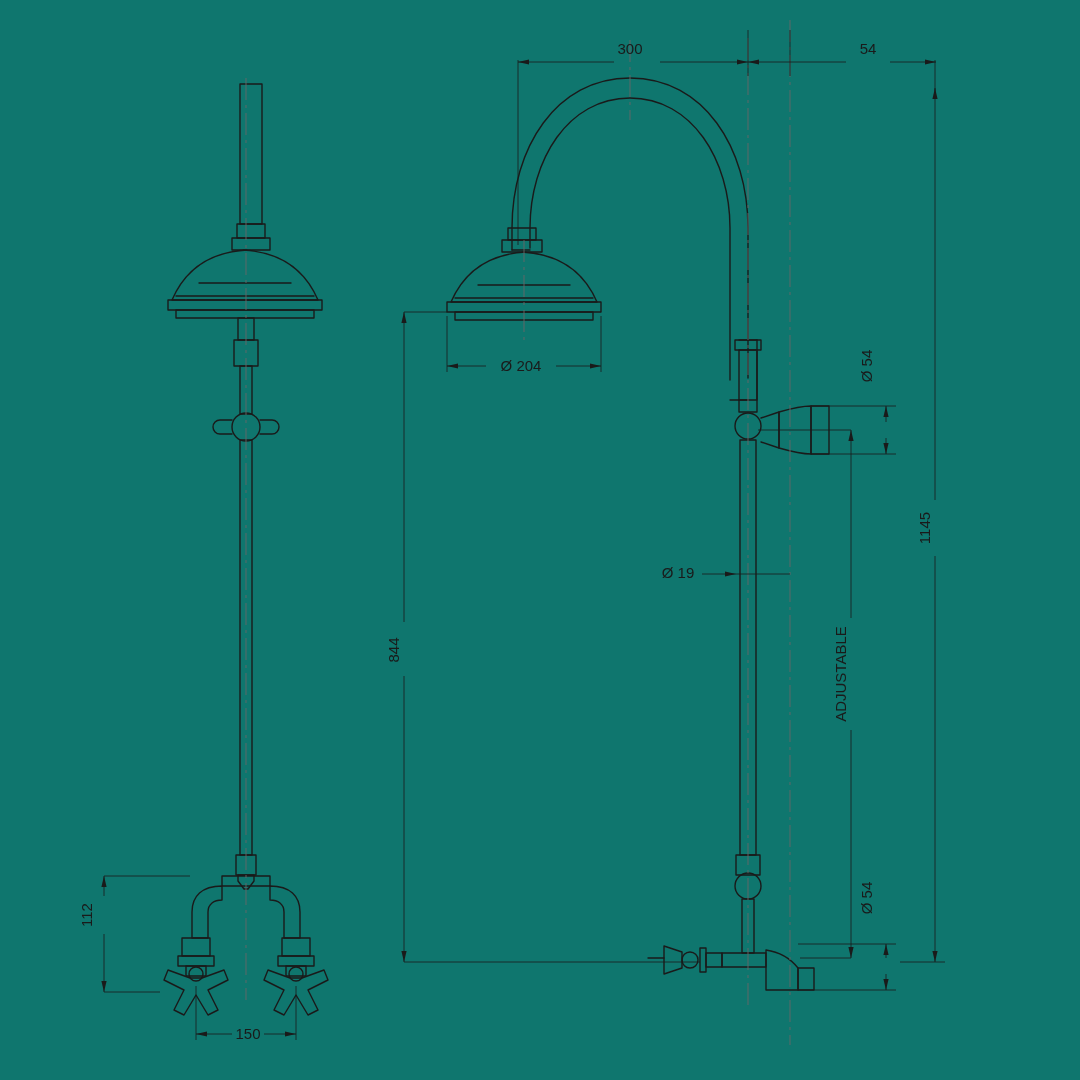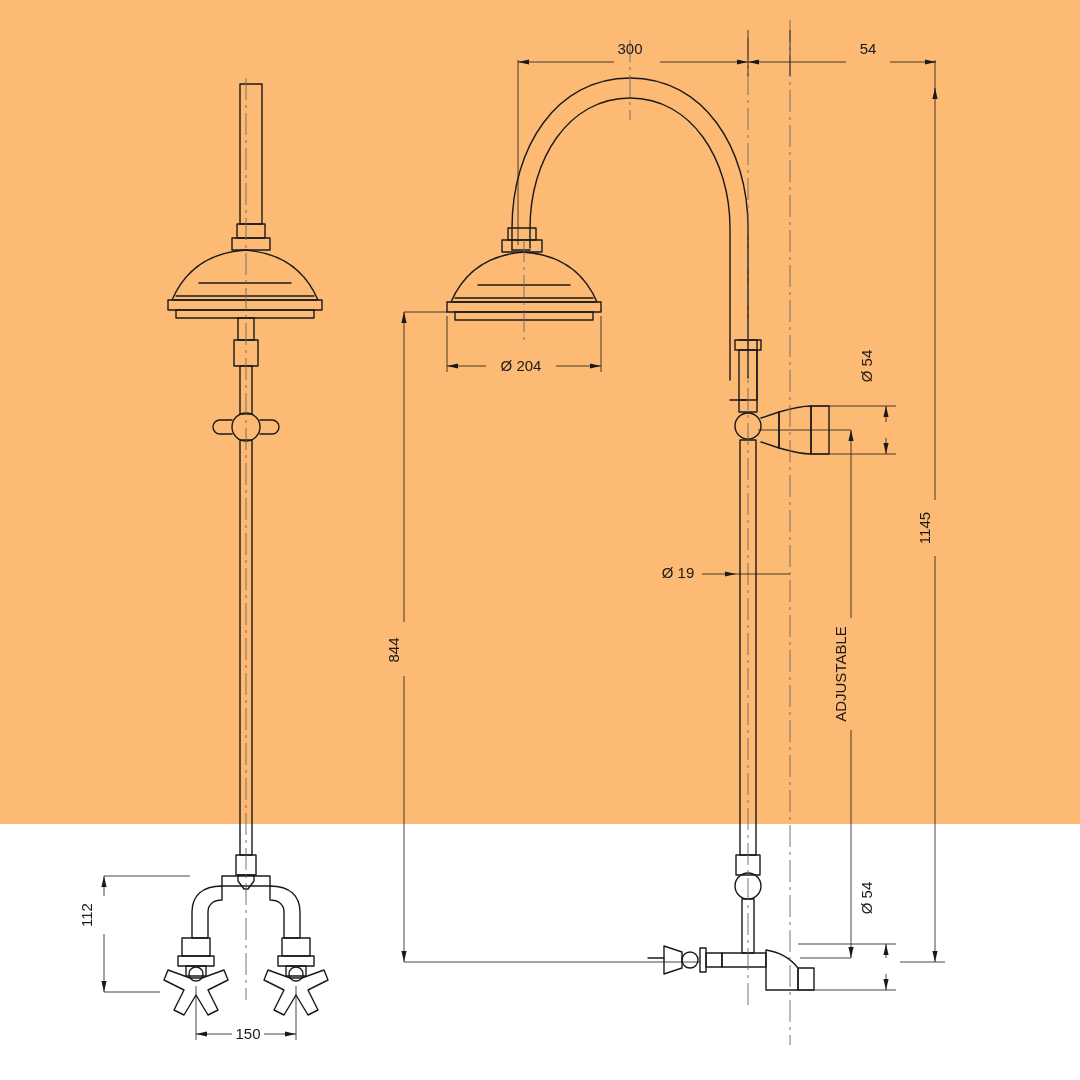--- a/index.html
+++ b/index.html
@@ -1,17 +1,17 @@
 <!DOCTYPE html>
 <html><head>
 <meta charset="utf-8">
 <style>
   html,body{margin:0;padding:0;background:#ffffff;}
   body{width:1080px;height:1080px;overflow:hidden;font-family:"Liberation Sans",sans-serif;}
-  #sheet{position:relative;width:1080px;height:824px;background:#fdba74;}
+  #sheet{position:relative;width:1080px;height:1080px;background:#0f766e;}
   svg{display:block;}
   .dimtxt{font-family:"Liberation Sans",sans-serif;font-size:15px;fill:#1a1a1a;}
 </style>
 </head>
 <body>
 
 <div id="sheet">
 <svg width="1080" height="1080" viewBox="0 0 1080 1080">
   <defs>
     <marker id="arrL" markerWidth="12" markerHeight="8" refX="11" refY="4" orient="auto" markerUnits="userSpaceOnUse">

